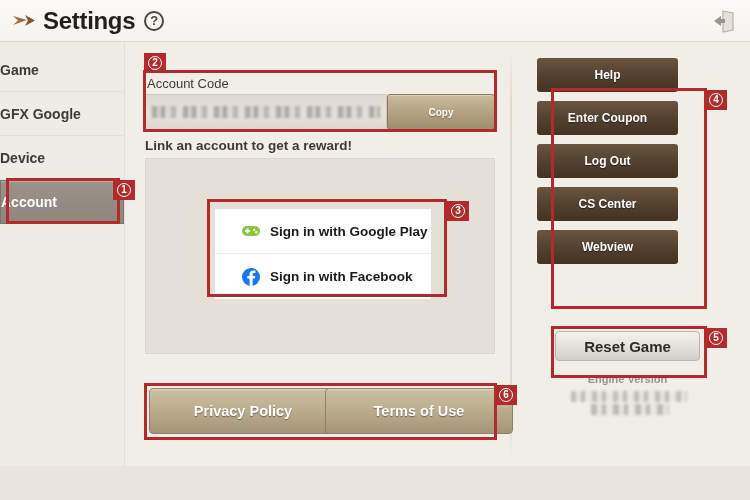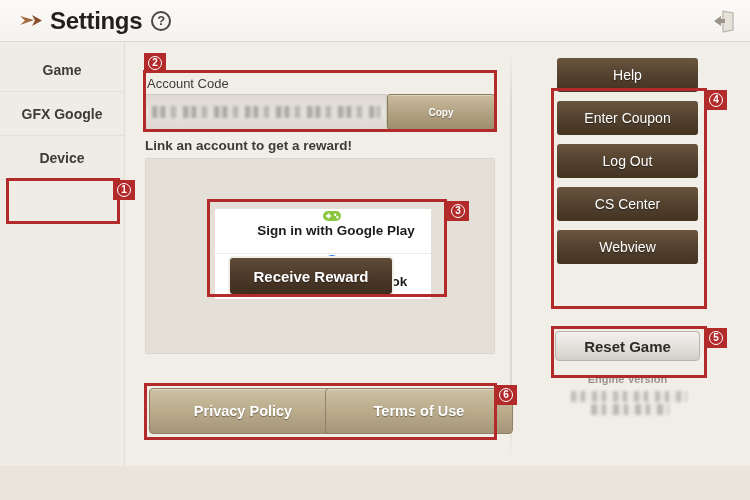--- a/index.html
+++ b/index.html
@@ -8,21 +8,21 @@
     font-family: "Liberation Sans", sans-serif;
     overflow: hidden;
   }
   body { background: #e9e4dc; position: relative; }
 
   
   .header {
     position: absolute; left: 0; top: 0; width: 750px; height: 42px;
     background: linear-gradient(to bottom, #fbfaf8 0%, #f5f3ef 100%);
     border-bottom: 1px solid #ded9d0;
-    display: flex; align-items: center; padding-left: 7px;
+    display: flex; align-items: center;
   }
   .logo-icon {
     margin-left: 10px; width: 30px; height: 22px;
     display: flex; align-items: center; justify-content: center;
   }
   .page-title {
     font-size: 24px; font-weight: bold; color: #231f1c;
     letter-spacing: -0.3px; margin-left: 3px;
   }
   .help-icon {
@@ -38,21 +38,21 @@
   .shell {
     position: absolute; left: 0; top: 42px; width: 750px; height: 424px;
   }
   .sidebar {
     position: absolute; left: 0; top: 0; width: 125px; height: 424px;
     background: #efece6;
     border-right: 1px solid #e2ded6;
   }
   .side-item {
     position: relative; height: 44px; width: 100%;
-    display: flex; align-items: center; justify-content: center;
+    display: flex; align-items: center; justify-content: flex-start;
     font-size: 14px; font-weight: bold; color: #3f3a35;
     border-bottom: 1px solid #e4e0d8;
   }
   .side-item.selected {
     background: linear-gradient(to bottom, #9b938a 0%, #8e857b 100%);
     color: #ffffff;
     border: 1px solid #7d746a;
     box-shadow: inset 0 1px 0 rgba(255,255,255,.25);
   }
   .side-sp-1 { margin-top: 6px; }
@@ -114,21 +114,20 @@
     background: #e4e0d8; border: 1px solid #dbd6cd;
   }
   .signin-box {
     position: absolute; left: 68px; top: 49px; width: 218px;
     background: #ffffff; border: 1px solid #e3e0da;
   }
   .signin-row {
     height: 45px; display: flex; align-items: center; padding-left: 26px;
     font-size: 13.5px; font-weight: bold; color: #1c1b1a;
     border-bottom: 1px solid #eceae6;
-    flex-direction: column;
   }
   .signin-row:last-child { border-bottom: none; }
   .signin-row .glyph { margin-right: 9px; display: flex; align-items: center; }
 
   .btn-reward {
     position: absolute; left: 103px; top: 214px; width: 166px; height: 40px;
     background: linear-gradient(to bottom, #5f4b38 0%, #4a3828 55%, #3e2e20 100%);
     border: 2px solid #f2efe9; border-radius: 5px;
     color: #ffffff; font-size: 15px; font-weight: bold;
     display: flex; align-items: center; justify-content: center;
@@ -143,24 +142,24 @@
     color: #ffffff; font-size: 14.5px; font-weight: bold;
     display: flex; align-items: center; justify-content: center;
     text-shadow: 0 1px 1px rgba(0,0,0,.4);
     box-shadow: inset 0 1px 0 rgba(255,255,255,.4);
   }
   .btn-privacy { left: 24px; }
   .btn-terms  { left: 200px; }
 
   
   .btn-dark {
-    position: absolute; left: 430px; width: 145px; height: 38px;
+    position: absolute; left: 410px; width: 145px; height: 38px;
     background: linear-gradient(to bottom, #6a553f 0%, #51402e 55%, #43331f 100%);
     border: 2px solid #f2efe9; border-radius: 5px;
-    color: #ffffff; font-size: 14px; font-weight: normal;
+    color: #ffffff; font-size: 12px; font-weight: bold;
     display: flex; align-items: center; justify-content: center;
     text-shadow: 0 1px 1px rgba(0,0,0,.5);
   }
   .btn-reset {
     position: absolute; left: 430px; top: 289px; width: 145px; height: 30px;
     background: linear-gradient(to bottom, #f2f1ee 0%, #e2e0da 55%, #d2cfc7 100%);
     border: 1px solid #b9b5ab; border-radius: 4px;
     color: #2e2b27; font-size: 15px; font-weight: bold;
     display: flex; align-items: center; justify-content: center;
   }
@@ -230,20 +229,23 @@
 
   <div class="sidebar">
     <div class="side-item side-sp-1">
       <span>Game</span>
     </div>
     <div class="side-item">
       <span>GFX Google</span>
     </div>
     <div class="side-item">
       <span>Device</span>
+    </div>
+    <div class="side-item selected">
+      <span>Account</span>
     </div>
   </div>
 
   <div class="content">
 
     <div class="divider"></div>
 
     <div class="acct-label">Account Code</div>
     <div class="acct-row">
       <div class="acct-field">
@@ -276,21 +278,20 @@
                        C11.6 6.5 11.8 6 12.9 6 L14.4 6 L14.4 3.6
                        C14.1 3.55 13.2 3.45 12.2 3.45
                        C10.05 3.45 8.6 4.75 8.6 7.05 L8.6 8.9 L6.3 8.9 L6.3 11.6 L8.6 11.6 L8.6 18.8 Z" fill="#ffffff"></path>
             </svg>
           </span>
           <span>Sign in with Facebook</span>
         </div>
       </div>
     </div>
 
-    <div class="btn-reward">Receive Reward</div>
 
     <div class="btn-tan btn-privacy">Privacy Policy</div>
     <div class="btn-tan btn-terms">Terms of Use</div>
 
     <div class="btn-dark" style="top:14px">Help</div>
     <div class="btn-dark" style="top:57px">Enter Coupon</div>
     <div class="btn-dark" style="top:100px">Log Out</div>
     <div class="btn-dark" style="top:143px">CS Center</div>
     <div class="btn-dark" style="top:186px">Webview</div>
 

